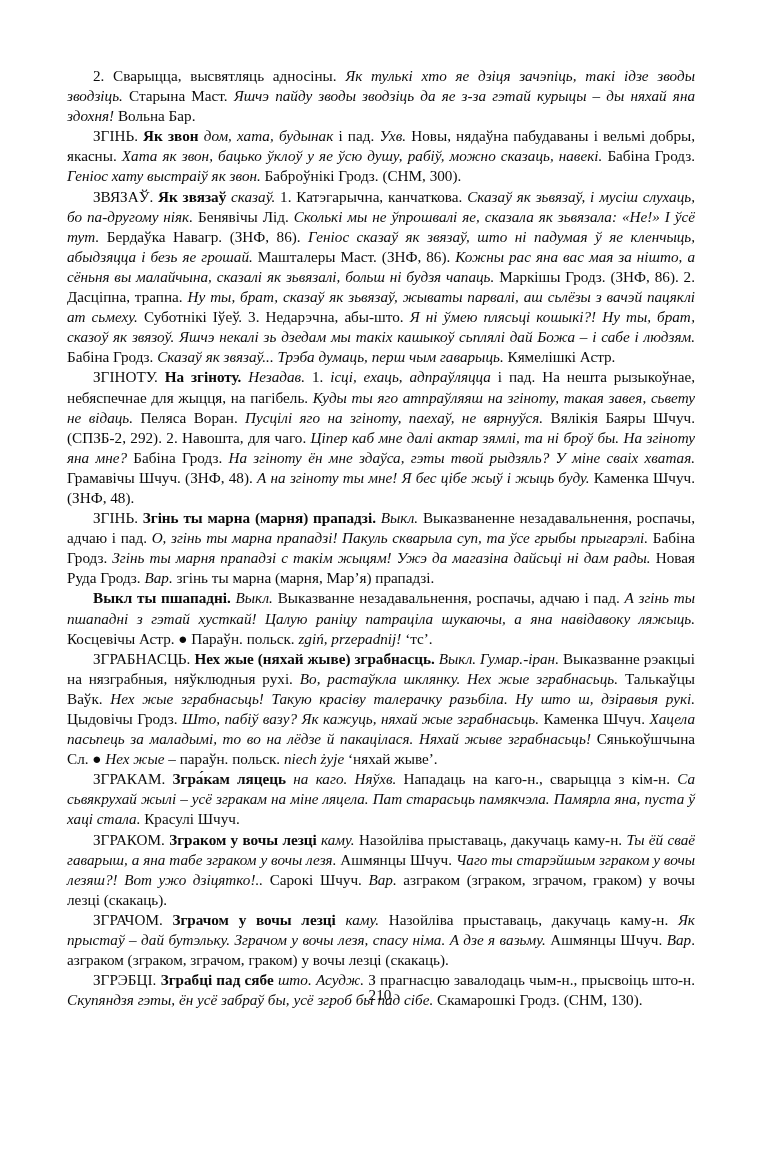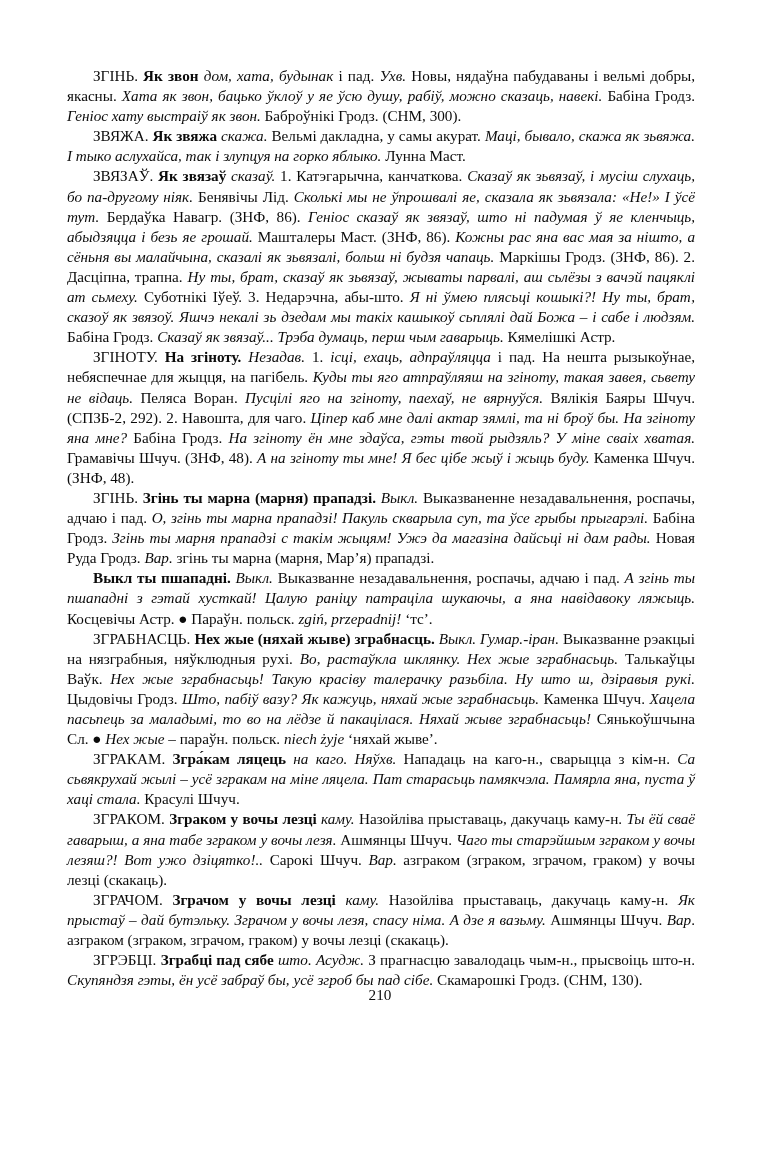--- a/index.html
+++ b/index.html
@@ -54,22 +54,22 @@
     font-size: 15.2px;
     line-height: 20px;
   }
 </style>
 </head>
 <body>
 
 <div id="page">
 
   <div id="content">
+      <p class="para"><span>2. Сварыцца, высвятляць адносіны. </span><i>Як тулькі хто яе дзіця зачэпіць, такі ідзе зводы зводзіць. </i><span>Старына Маст. </span><i>Яшчэ пайду зводы зводзіць да яе з-за гэтай курыцы – ды няхай яна здохня! </i><span>Вольна  Бар.</span></p>
       <p class="para"><span>ЗГІНЬ. </span><b>Як звон </b><i>дом, хата, будынак </i><span>і пад. </span><i>Ухв. </i><span>Новы, нядаўна пабудаваны і вельмі добры, якасны. </span><i>Хата як звон, бацько ўклоў у яе ўсю душу, рабіў, можно сказаць, навекі. </i><span>Бабіна Гродз. </span><i>Геніос хату выстраіў як звон. </i><span>Баброўнікі Гродз. (СНМ, 300).</span></p>
-      <p class="para"><span>ЗВЯЖА. </span><b>Як звяжа </b><i>скажа. </i><span>Вельмі дакладна, у самы акурат. </span><i>Маці, бывало, скажа як зьвяжа. І тыко аслухайса, так і злупцуя на горко яблыко. </i><span>Лунна Маст.</span></p>
       <p class="para"><span>ЗВЯЗАЎ. </span><b>Як звязаў </b><i>сказаў. </i><span>1. Катэгарычна, канчаткова. </span><i>Сказаў як зьвязаў, і мусіш слухаць, бо па-другому ніяк. </i><span>Бенявічы Лід. </span><i>Сколькі мы не ўпрошвалі яе, сказала як зьвязала: «Не!» І ўсё тут. </i><span>Бердаўка Навагр. (ЗНФ, 86). </span><i>Геніос сказаў як звязаў, што ні падумая ў яе кленчыць, абыдзяцца і безь яе грошай. </i><span>Машталеры Маст. (ЗНФ, 86). </span><i>Кожны рас яна вас мая за нішто, а сёньня вы малайчына, сказалі як зьвязалі, больш ні будзя чапаць. </i><span>Маркішы Гродз. (ЗНФ, 86). 2. Дасціпна, трапна. </span><i>Ну ты, брат, сказаў як зьвязаў, жываты парвалі, аш сьлёзы з вачэй пацяклі ат сьмеху. </i><span>Суботнікі Іўеў. 3. Недарэчна, абы-што. </span><i>Я ні ўмею плясьці кошыкі?! Ну ты, брат, сказоў як звязоў. Яшчэ некалі зь дзедам мы такіх кашыкоў сьплялі дай Божа – і сабе і людзям. </i><span>Бабіна Гродз. </span><i>Сказаў як звязаў... Трэба думаць, перш чым гаварыць. </i><span>Кямелішкі Астр.</span></p>
       <p class="para"><span>ЗГІНОТУ. </span><b>На згіноту. </b><i>Незадав. </i><span>1. </span><i>ісці, ехаць, адпраўляцца </i><span>і пад. На нешта рызыкоўнае, небяспечнае для жыцця, на пагібель. </span><i>Куды ты яго атпраўляяш на згіноту, такая завея, сьвету не відаць. </i><span>Пеляса Воран. </span><i>Пусцілі яго на згіноту, паехаў, не вярнуўся. </i><span>Вялікія Баяры Шчуч. (СПЗБ-2, 292). 2. Навошта, для чаго. </span><i>Ціпер каб мне далі актар зямлі, та ні броў бы. На згіноту яна мне? </i><span>Бабіна Гродз. </span><i>На згіноту ён мне здаўса, гэты твой рыдзяль? У міне сваіх хватая. </i><span>Грамавічы Шчуч. (ЗНФ, 48). </span><i>А на згіноту ты мне! Я бес цібе жыў і жыць буду. </i><span>Каменка Шчуч. (ЗНФ, 48).</span></p>
       <p class="para"><span>ЗГІНЬ. </span><b>Згінь ты марна (марня) прападзі. </b><i>Выкл. </i><span>Выказваненне незадавальнення, роспачы, адчаю і пад. </span><i>О, згінь ты марна прападзі! Пакуль скварыла суп, та ўсе грыбы прыгарэлі. </i><span>Бабіна Гродз. </span><i>Згінь ты марня прападзі с такім жыцям! Ужэ да магазіна дайсьці ні дам рады. </i><span>Новая Руда Гродз. </span><span class="bi">Вар. </span><span>згінь ты марна (марня, Мар’я) прападзі.</span></p>
       <p class="para"><b>Выкл ты пшападні. </b><i>Выкл. </i><span>Выказванне незадавальнення, роспачы, адчаю і пад. </span><i>А згінь ты пшападні з гэтай хусткай! Цалую раніцу патраціла шукаючы, а яна навідавоку ляжыць. </i><span>Косцевічы Астр. ● Параўн. польск. </span><i>zgiń, przepadnij! </i><span>‘тс’.</span></p>
       <p class="para"><span>ЗГРАБНАСЦЬ. </span><b>Нех жые (няхай жыве) зграбнасць. </b><i>Выкл. Гумар.-іран. </i><span>Выказванне рэакцыі на нязграбныя, няўклюдныя рухі. </span><i>Во, растаўкла шклянку. Нех жые зграбнасьць. </i><span>Талькаўцы Ваўк. </span><i>Нех жые зграбнасьць! Такую красіву талерачку разьбіла. Ну што ш, дзіравыя рукі. </i><span>Цыдовічы Гродз. </span><i>Што, пабіў вазу? Як кажуць, няхай жые зграбнасьць. </i><span>Каменка Шчуч. </span><i>Хацела пасьпець за маладымі, то во на лёдзе й пакацілася. Няхай жыве зграбнасьць! </i><span>Сянькоўшчына Сл. ● </span><i>Нех жые </i><span>– параўн. польск. </span><i>niech żyje </i><span>‘няхай жыве’.</span></p>
       <p class="para"><span>ЗГРАКАМ. </span><b>Згра́кам ляцець </b><i>на каго. Няўхв. </i><span>Нападаць на каго-н., сварыцца з кім-н. </span><i>Са сьвякрухай жылі – усё згракам на міне ляцела. Пат старасьць памякчэла. Памярла яна, пуста ў хаці стала. </i><span>Красулі Шчуч.</span></p>
       <p class="para"><span>ЗГРАКОМ. </span><b>Зграком у вочы лезці </b><i>каму. </i><span>Назойліва прыставаць, дакучаць каму-н. </span><i>Ты ёй сваё гаварыш, а яна табе зграком у вочы лезя. </i><span>Ашмянцы Шчуч. </span><i>Чаго ты старэйшым зграком у вочы лезяш?! Вот ужо дзіцятко!.. </i><span>Сарокі Шчуч. </span><span class="bi">Вар. </span><span>азграком (зграком, зграчом, граком) у вочы лезці (скакаць).</span></p>
       <p class="para"><span>ЗГРАЧОМ. </span><b>Зграчом у вочы лезці </b><i>каму. </i><span>Назойліва прыставаць, дакучаць каму-н. </span><i>Як прыстаў – дай бутэльку. Зграчом у вочы лезя, спасу німа. А дзе я вазьму. </i><span>Ашмянцы Шчуч. </span><span class="bi">Вар</span><span>. азграком (зграком, зграчом, граком) у вочы лезці (скакаць).</span></p>
       <p class="para"><span>ЗГРЭБЦІ. </span><b>Зграбці пад сябе </b><i>што. Асудж. </i><span>З прагнасцю завалодаць чым-н., прысвоіць што-н. </span><i>Скупяндзя гэты, ён усё забраў бы, усё згроб бы пад сібе. </i><span>Скамарошкі Гродз. (СНМ, 130).</span></p>
     </div>

